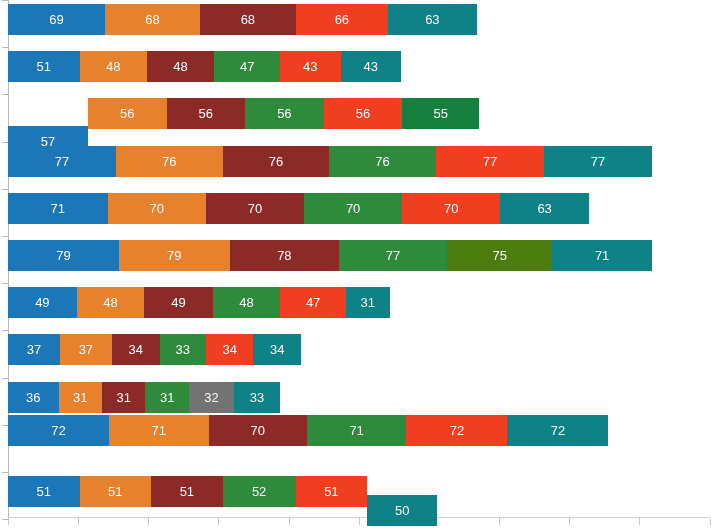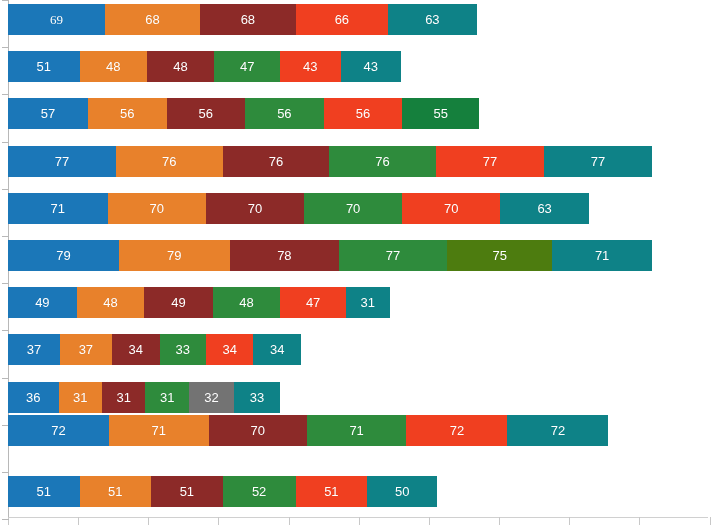--- a/index.html
+++ b/index.html
@@ -108,21 +108,21 @@
         <div class="tick-y" style="top: 236px;"></div>
         <div class="tick-y" style="top: 283px;"></div>
         <div class="tick-y" style="top: 330px;"></div>
         <div class="tick-y" style="top: 378px;"></div>
         <div class="tick-y" style="top: 425px;"></div>
         <div class="tick-y" style="top: 472px;"></div>
         <div class="tick-y" style="top: 519px;"></div>
       </div>
     <div id="bars">
         <div class="bar-row" style="top: 4px;">
-          <div class="seg" style="width: 96.807px; background: rgb(27, 119, 184); font-family: Liberation Serif, serif;">
+          <div class="seg" style="width: 96.807px; background: rgb(27, 119, 184);">
             <span class="seg-label">69</span>
           </div>
           <div class="seg" style="width: 95.404px; background: rgb(232, 129, 43);">
             <span class="seg-label">68</span>
           </div>
           <div class="seg" style="width: 95.404px; background: rgb(140, 42, 40);">
             <span class="seg-label">68</span>
           </div>
           <div class="seg" style="width: 92.598px; background: rgb(240, 63, 32);">
             <span class="seg-label">66</span>
@@ -145,21 +145,21 @@
             <span class="seg-label">47</span>
           </div>
           <div class="seg" style="width: 60.329px; background: rgb(240, 63, 32);">
             <span class="seg-label">43</span>
           </div>
           <div class="seg" style="width: 60.329px; background: rgb(14, 130, 135);">
             <span class="seg-label">43</span>
           </div>
         </div>
         <div class="bar-row" style="top: 98.4px;">
-          <div class="seg" style="width: 79.971px; background: rgb(27, 119, 184);">
+          <div class="seg" style="width: 79.971px; background: rgb(27, 119, 184); margin-top: 28px;">
             <span class="seg-label">57</span>
           </div>
           <div class="seg" style="width: 78.568px; background: rgb(232, 129, 43);">
             <span class="seg-label">56</span>
           </div>
           <div class="seg" style="width: 78.568px; background: rgb(140, 42, 40);">
             <span class="seg-label">56</span>
           </div>
           <div class="seg" style="width: 78.568px; background: rgb(46, 139, 60);">
             <span class="seg-label">56</span>
@@ -320,19 +320,19 @@
           </div>
           <div class="seg" style="width: 71.553px; background: rgb(140, 42, 40);">
             <span class="seg-label">51</span>
           </div>
           <div class="seg" style="width: 72.956px; background: rgb(46, 139, 60);">
             <span class="seg-label">52</span>
           </div>
           <div class="seg" style="width: 71.553px; background: rgb(240, 63, 32);">
             <span class="seg-label">51</span>
           </div>
-          <div class="seg" style="width: 70.15px; background: rgb(14, 130, 135);">
+          <div class="seg" style="width: 70.15px; background: rgb(14, 130, 135); margin-top: 19px;">
             <span class="seg-label">50</span>
           </div>
         </div>
       </div>
   </div>
 </div>
 
 </body></html>

